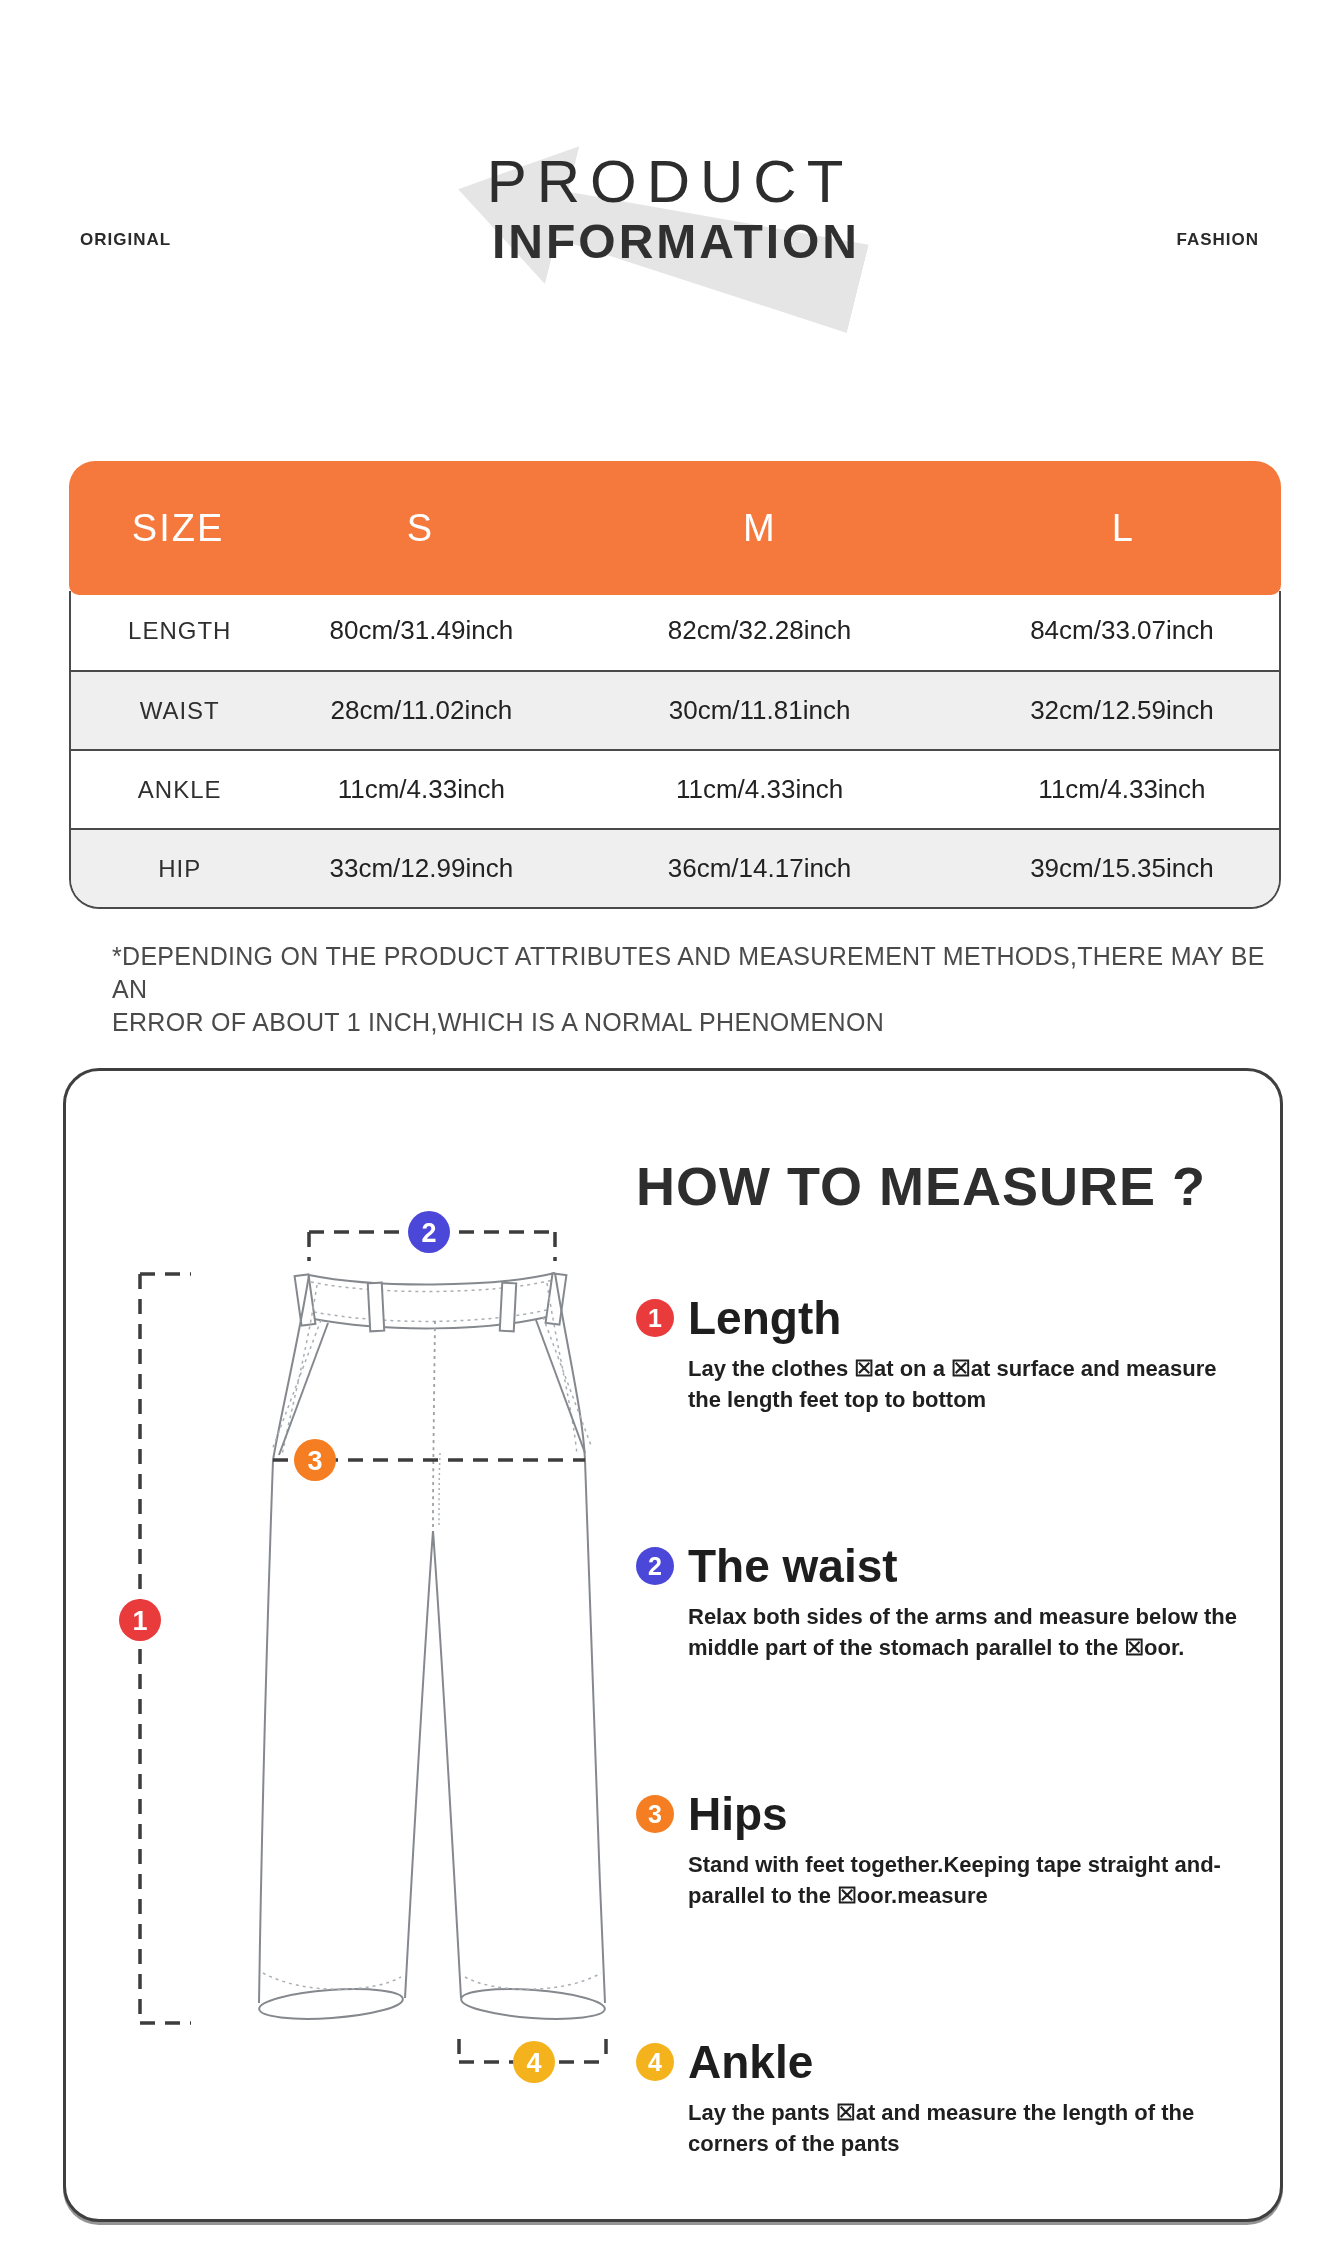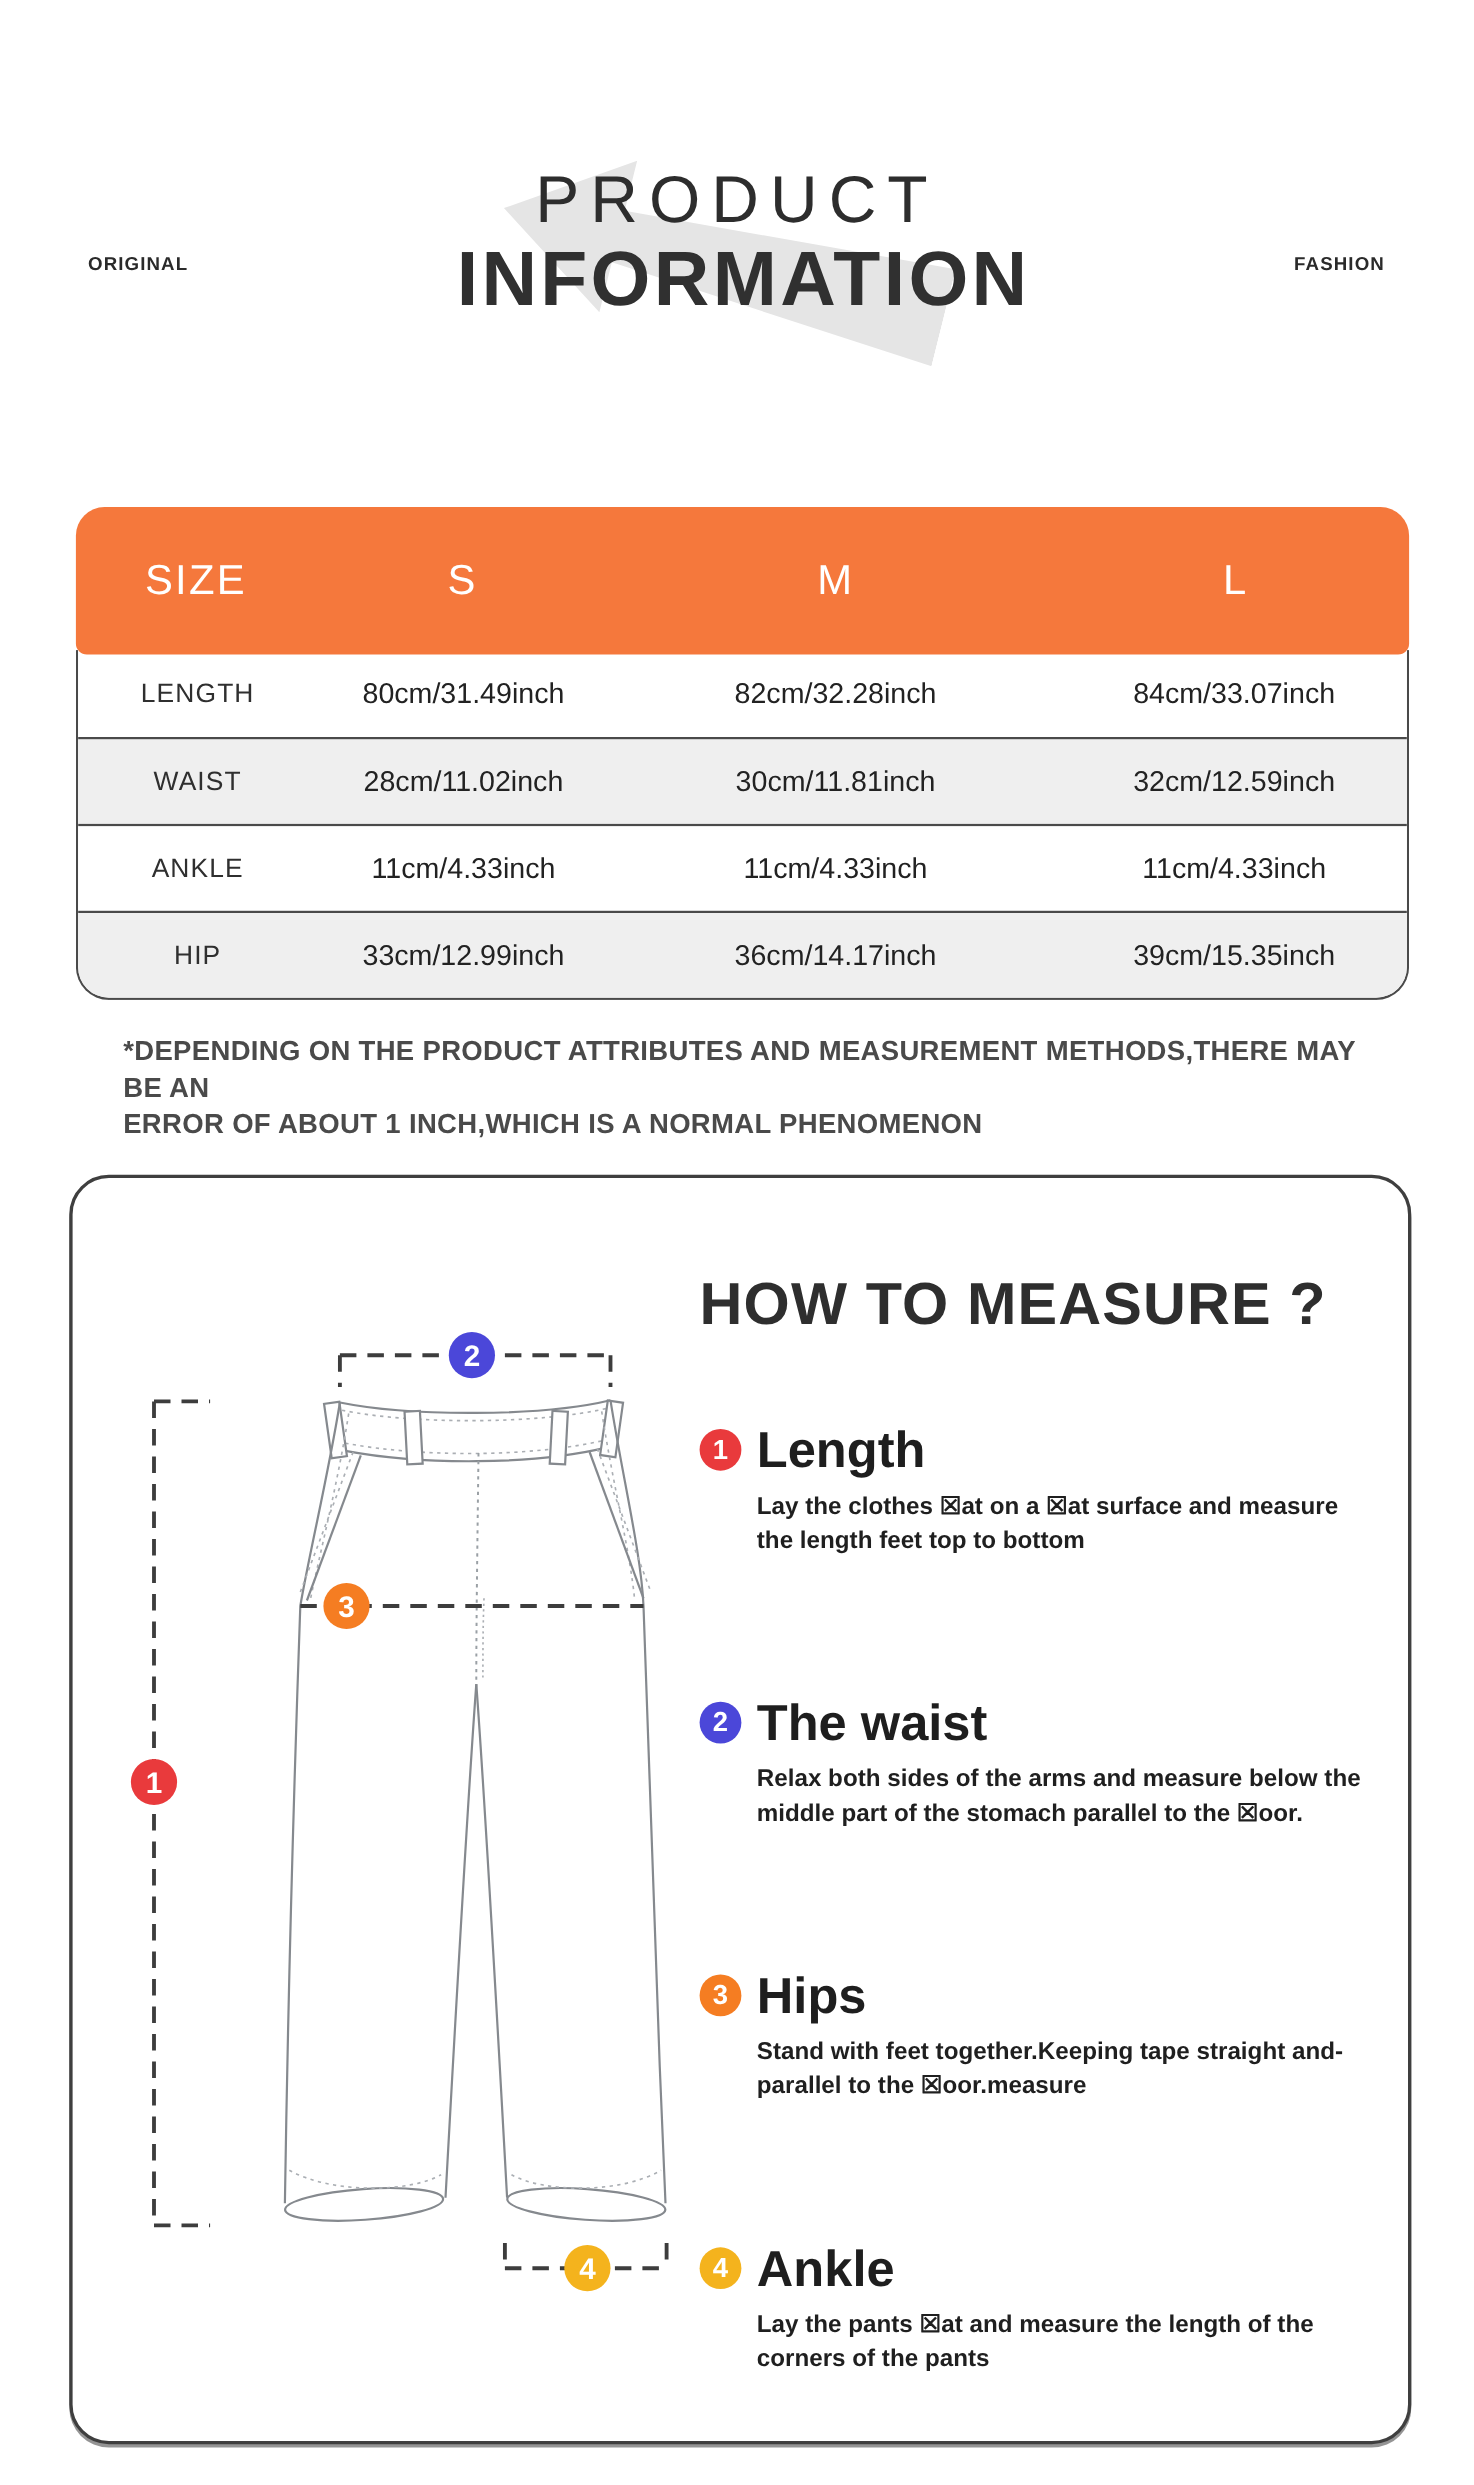--- a/index.html
+++ b/index.html
@@ -9,38 +9,38 @@
   
   .side-label { position:absolute; top:230px; font-size:17px; font-weight:700; letter-spacing:1px; color:#2a2a2a; z-index:2; }
   .side-label.left  { left:80px; }
   .side-label.right { right:81px; }
   .title-wrap { position:absolute; left:0; top:0; width:1340px; text-align:center; z-index:1; }
   .arrow-bg { position:absolute; left:452px; top:168px; width:412px; height:142px;
               background:#e5e5e5; transform:rotate(14deg); z-index:0;
               clip-path:polygon(0 50%, 26% 0, 26% 33%, 100% 18%, 100% 82%, 26% 67%, 26% 100%); }
   .t1 { position:relative; margin-top:152px; font-size:60px; font-weight:300; letter-spacing:10px;
         color:#2d2d2d; line-height:1.0; z-index:1; }
-  .t2 { position:relative; margin-top:6px; font-size:70px; font-weight:800; letter-spacing:3px;
+  .t2 { position:relative; margin-top:6px; font-size:48px; font-weight:800; letter-spacing:3px;
         color:#303030; line-height:1.0; z-index:1;margin-left:12px; }
 
   
   .size-table { position:absolute; left:69px; top:461px; width:1212px; }
   .thead { display:grid; grid-template-columns:18% 22% 34% 26%; align-items:center;
            height:134px; background:#F5783C; border-radius:26px 26px 10px 10px; position:relative; z-index:1; }
   .thead .hc { text-align:center; color:#ffffff; font-size:38px; font-weight:500; letter-spacing:2px; }
   .tbody { border:2px solid #4a4a4a; border-top:none; border-radius:0 0 30px 30px; overflow:hidden; margin-top:-4px; }
   .trow { display:grid; grid-template-columns:18% 22% 34% 26%; align-items:center; height:79px; background:#ffffff; border-top:2px solid #4a4a4a; }
   .trow:first-child { border-top:none; }
   .trow.alt { background:#efefef; }
   .tlabel { text-align:center; font-size:24px; font-weight:500; letter-spacing:1px; color:#2f2f2f; }
   .tval   { text-align:center; font-size:26px; font-weight:400; color:#222222; }
 
   
   .disclaimer { position:absolute; left:112px; top:940px; width:1160px;
-                font-size:25px; font-weight:700; color:#4a4a4a; line-height:33px; letter-spacing:0.3px; }
+                font-size:25px; font-weight:400; color:#4a4a4a; line-height:33px; letter-spacing:0.3px; }
 
   
   .measure-card { position:absolute; left:63px; top:1068px; width:1220px; height:1154px;
                   background:#fff; border:3px solid #3f3f3f; border-radius:36px;
                   box-shadow:0 3px 0 rgba(60,60,60,0.55); }
   .diagram { position:absolute; left:17px; top:82px; width:540px; height:1080px; }
 
   .mc-right { position:absolute; left:570px; top:88px; width:620px; }
   .mc-title { font-size:54px; font-weight:800; color:#2e2e2e; letter-spacing:1px; line-height:1.0; }
   .mi { display:flex; align-items:flex-start; gap:14px; }

